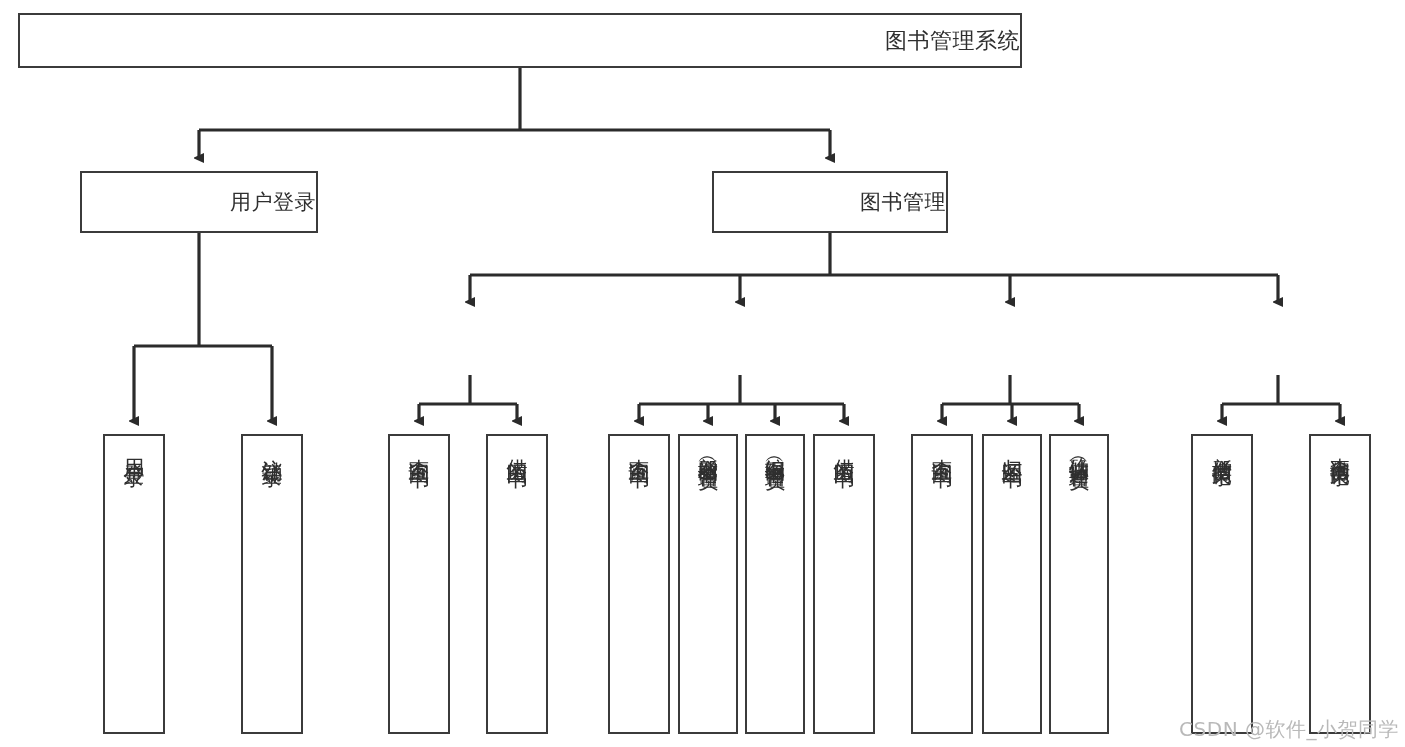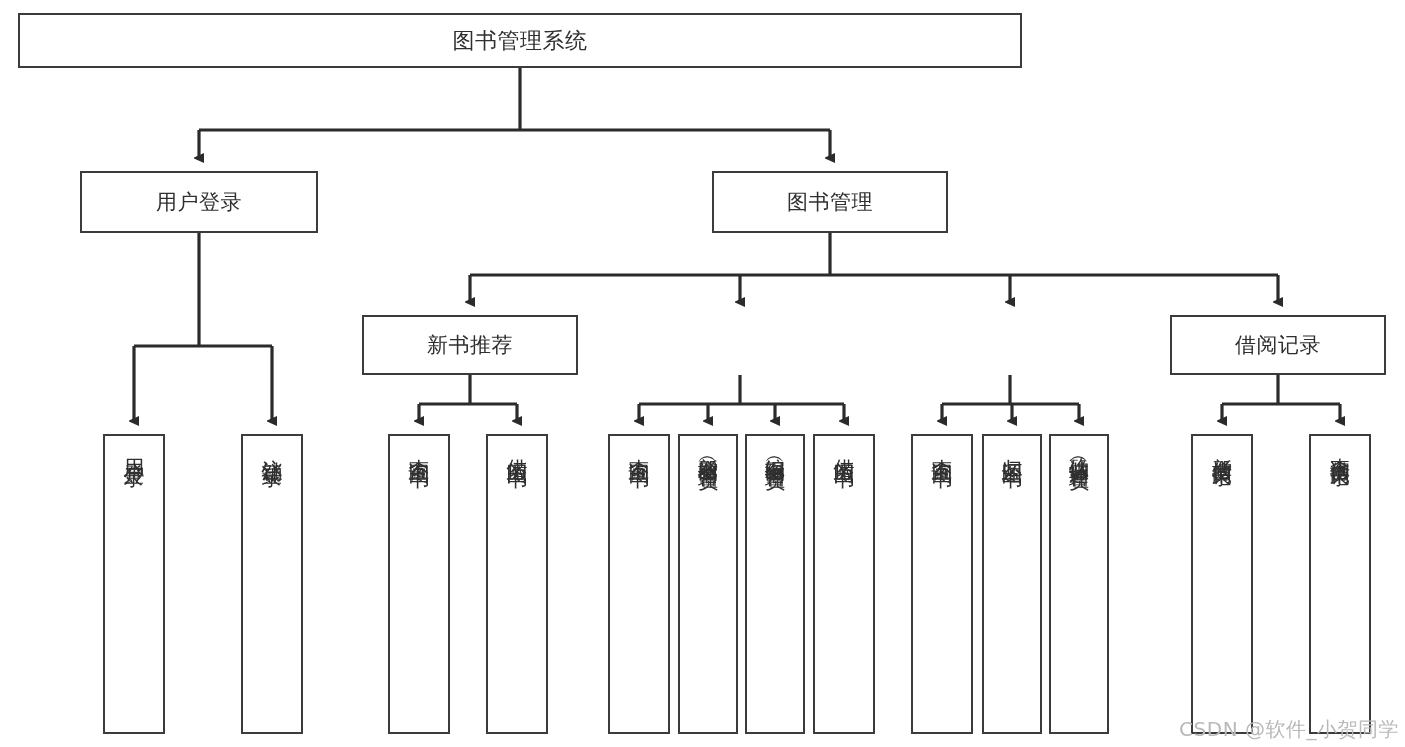--- a/index.html
+++ b/index.html
@@ -26,21 +26,21 @@
     height: 747px;
     pointer-events: none;
   }
   .node {
     position: absolute;
     box-sizing: border-box;
     background: #ffffff;
     border: 2.5px solid #3b3b3b;
     display: flex;
     align-items: center;
-    justify-content: center;
+    justify-content: flex-end;
     color: #2b2b2b;
   }
   .node .label {
     display: block;
     text-align: center;
     line-height: 1.15;
     color: #2f2f2f;
   }
   
   .node.horiz .label {
@@ -139,26 +139,20 @@
     <span class="label">图书管理系统</span>
   </div>
 
   <div class="node horiz" style="left: 80px; top: 171px; width: 238px; height: 62px;">
     <span class="label">用户登录</span>
   </div>
   <div class="node horiz" style="left: 712px; top: 171px; width: 236px; height: 62px; font-family: Liberation Serif, serif;">
     <span class="label">图书管理</span>
   </div>
 
-  <div class="node horiz" style="left: 362px; top: 315px; width: 216px; height: 60px;">
-    <span class="label">新书推荐</span>
-  </div>
-  <div class="node horiz" style="left: 1170px; top: 315px; width: 216px; height: 60px;">
-    <span class="label">借阅记录</span>
-  </div>
 
   <div class="node vert" style="left: 103px; top: 434px; width: 62px; height: 300px;">
     <span class="label">用户登录</span>
   </div>
   <div class="node vert" style="left: 241px; top: 434px; width: 62px; height: 300px;">
     <span class="label">注销登录</span>
   </div>
 
   <div class="node vert" style="left: 388px; top: 434px; width: 62px; height: 300px;">
     <span class="label">查询图书</span>

